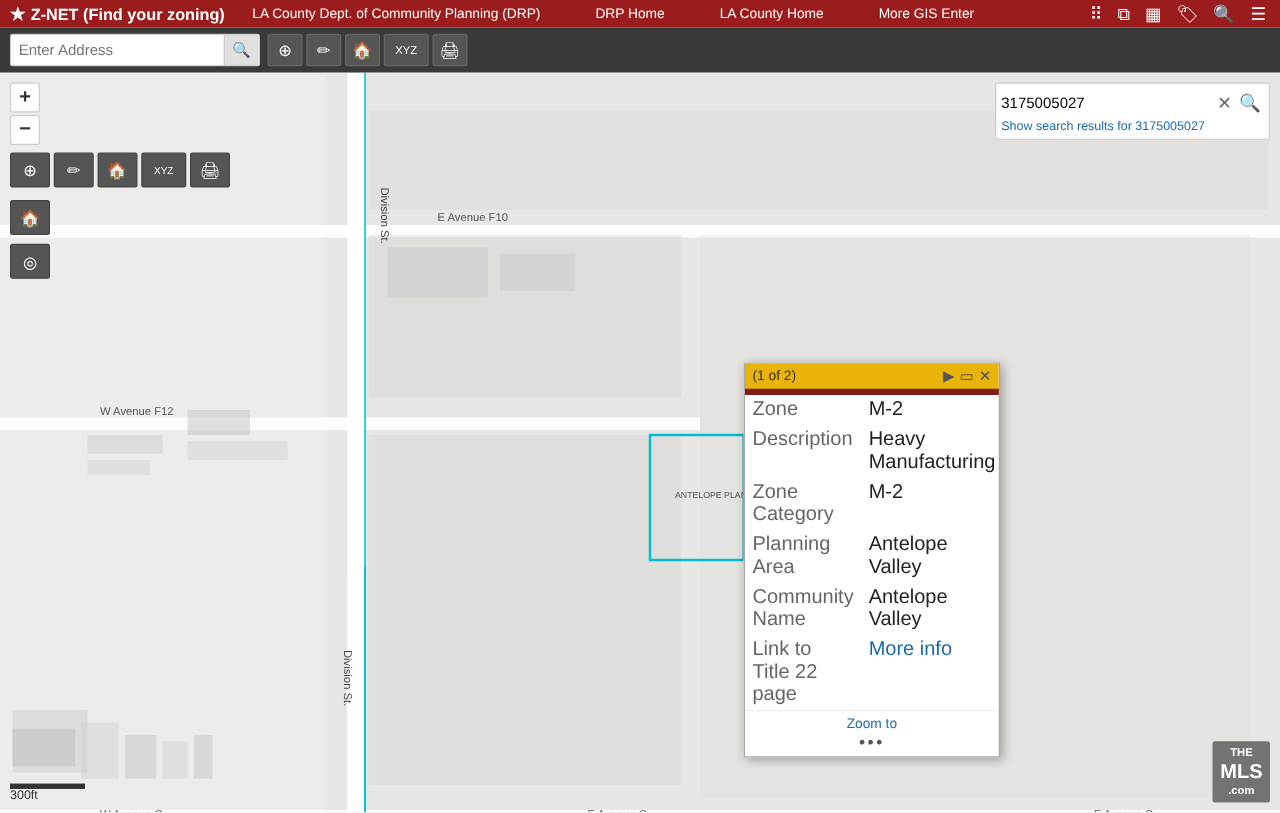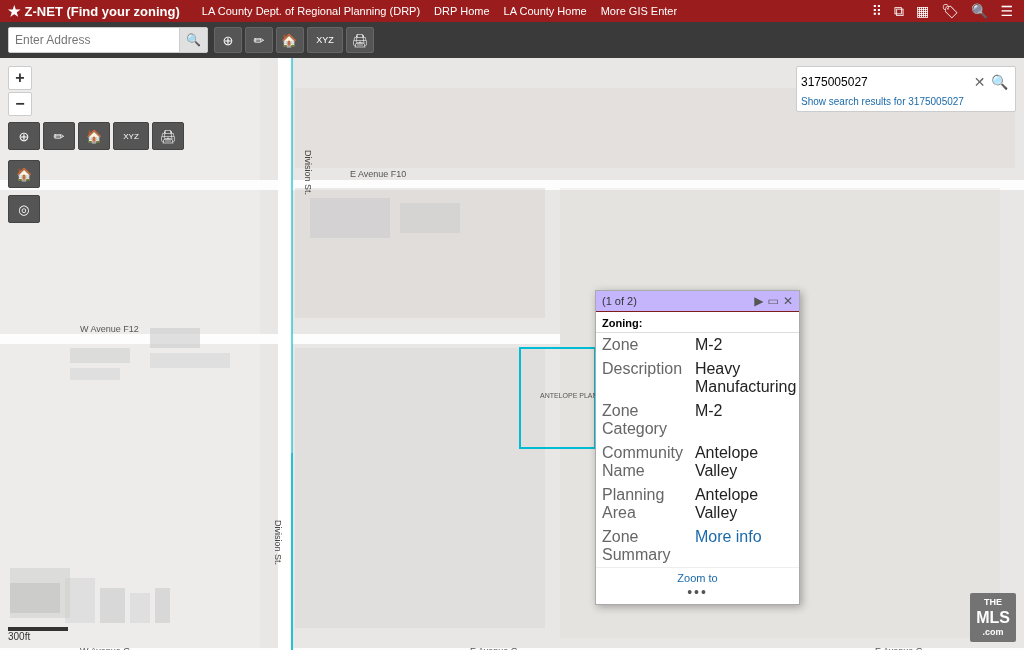--- a/index.html
+++ b/index.html
@@ -27,20 +27,21 @@
     }
     #topnav .nav-links {
       display: flex;
       gap: 14px;
       font-size: 11px;
     }
     #topnav .nav-links a {
       color: white;
       text-decoration: none;
       cursor: pointer;
+      margin-left: 30px;
     }
     #topnav .nav-icons {
       margin-left: auto;
       display: flex;
       gap: 6px;
       align-items: center;
     }
     #topnav .nav-icon-btn {
       color: white;
       cursor: pointer;
@@ -226,22 +227,22 @@
       left: 595px;
       top: 232px;
       width: 205px;
       background: white;
       border: 1px solid #aaa;
       box-shadow: 2px 2px 8px rgba(0,0,0,0.3);
       z-index: 60;
       font-size: 11px;
     }
     #popup .popup-header {
-      background: #c4b5fd;
-      border-bottom: 1px solid #7f1d1d;
+      background: #eab308;
+      border-bottom: 5px solid #7f1d1d;
       padding: 3px 6px;
       display: flex;
       align-items: center;
       justify-content: space-between;
     }
     #popup .popup-header .ph-title {
       font-size: 11px;
       color: #333;
     }
     #popup .popup-header .ph-icons {
@@ -345,21 +346,21 @@
   </style>
 </head>
 <body>
 
 <div id="topnav">
   <div class="brand">
     <span style="font-size:14px;">★</span>
     <span>Z-NET (Find your zoning)</span>
   </div>
   <div class="nav-links">
-    <span>LA County Dept. of Regional Planning (DRP)</span>
+    <span>LA County Dept. of Community Planning (DRP)</span>
     <a>DRP Home</a>
     <a>LA County Home</a>
     <a>More GIS Enter</a>
   </div>
   <div class="nav-icons">
     <span class="nav-icon-btn">⠿</span>
     <span class="nav-icon-btn">⧉</span>
     <span class="nav-icon-btn">▦</span>
     <span class="nav-icon-btn">🏷</span>
     <span class="nav-icon-btn">🔍</span>
@@ -468,45 +469,44 @@
 
   <div id="popup">
     <div class="popup-header">
       <span class="ph-title">(1 of 2)</span>
       <div class="ph-icons">
         <span>▶</span>
         <span>▭</span>
         <span>✕</span>
       </div>
     </div>
-    <div class="popup-section-title">Zoning:</div>
     <table>
       <tbody>
         <tr>
           <td>Zone</td>
           <td>M-2</td>
         </tr>
         <tr>
           <td>Description</td>
           <td>Heavy Manufacturing</td>
         </tr>
         <tr>
           <td>Zone Category</td>
           <td>M-2</td>
         </tr>
         <tr>
+          <td>Planning Area</td>
+          <td>Antelope Valley</td>
+        </tr>
+        <tr>
           <td>Community Name</td>
           <td>Antelope Valley</td>
         </tr>
         <tr>
-          <td>Planning Area</td>
-          <td>Antelope Valley</td>
-        </tr>
-        <tr>
-          <td>Zone Summary</td>
+          <td>Link to Title 22 page</td>
           <td><a>More info</a></td>
         </tr>
       </tbody>
     </table>
     <div class="popup-footer">
       <a>Zoom to</a>
       <span class="dots">•••</span>
     </div>
   </div>
 

